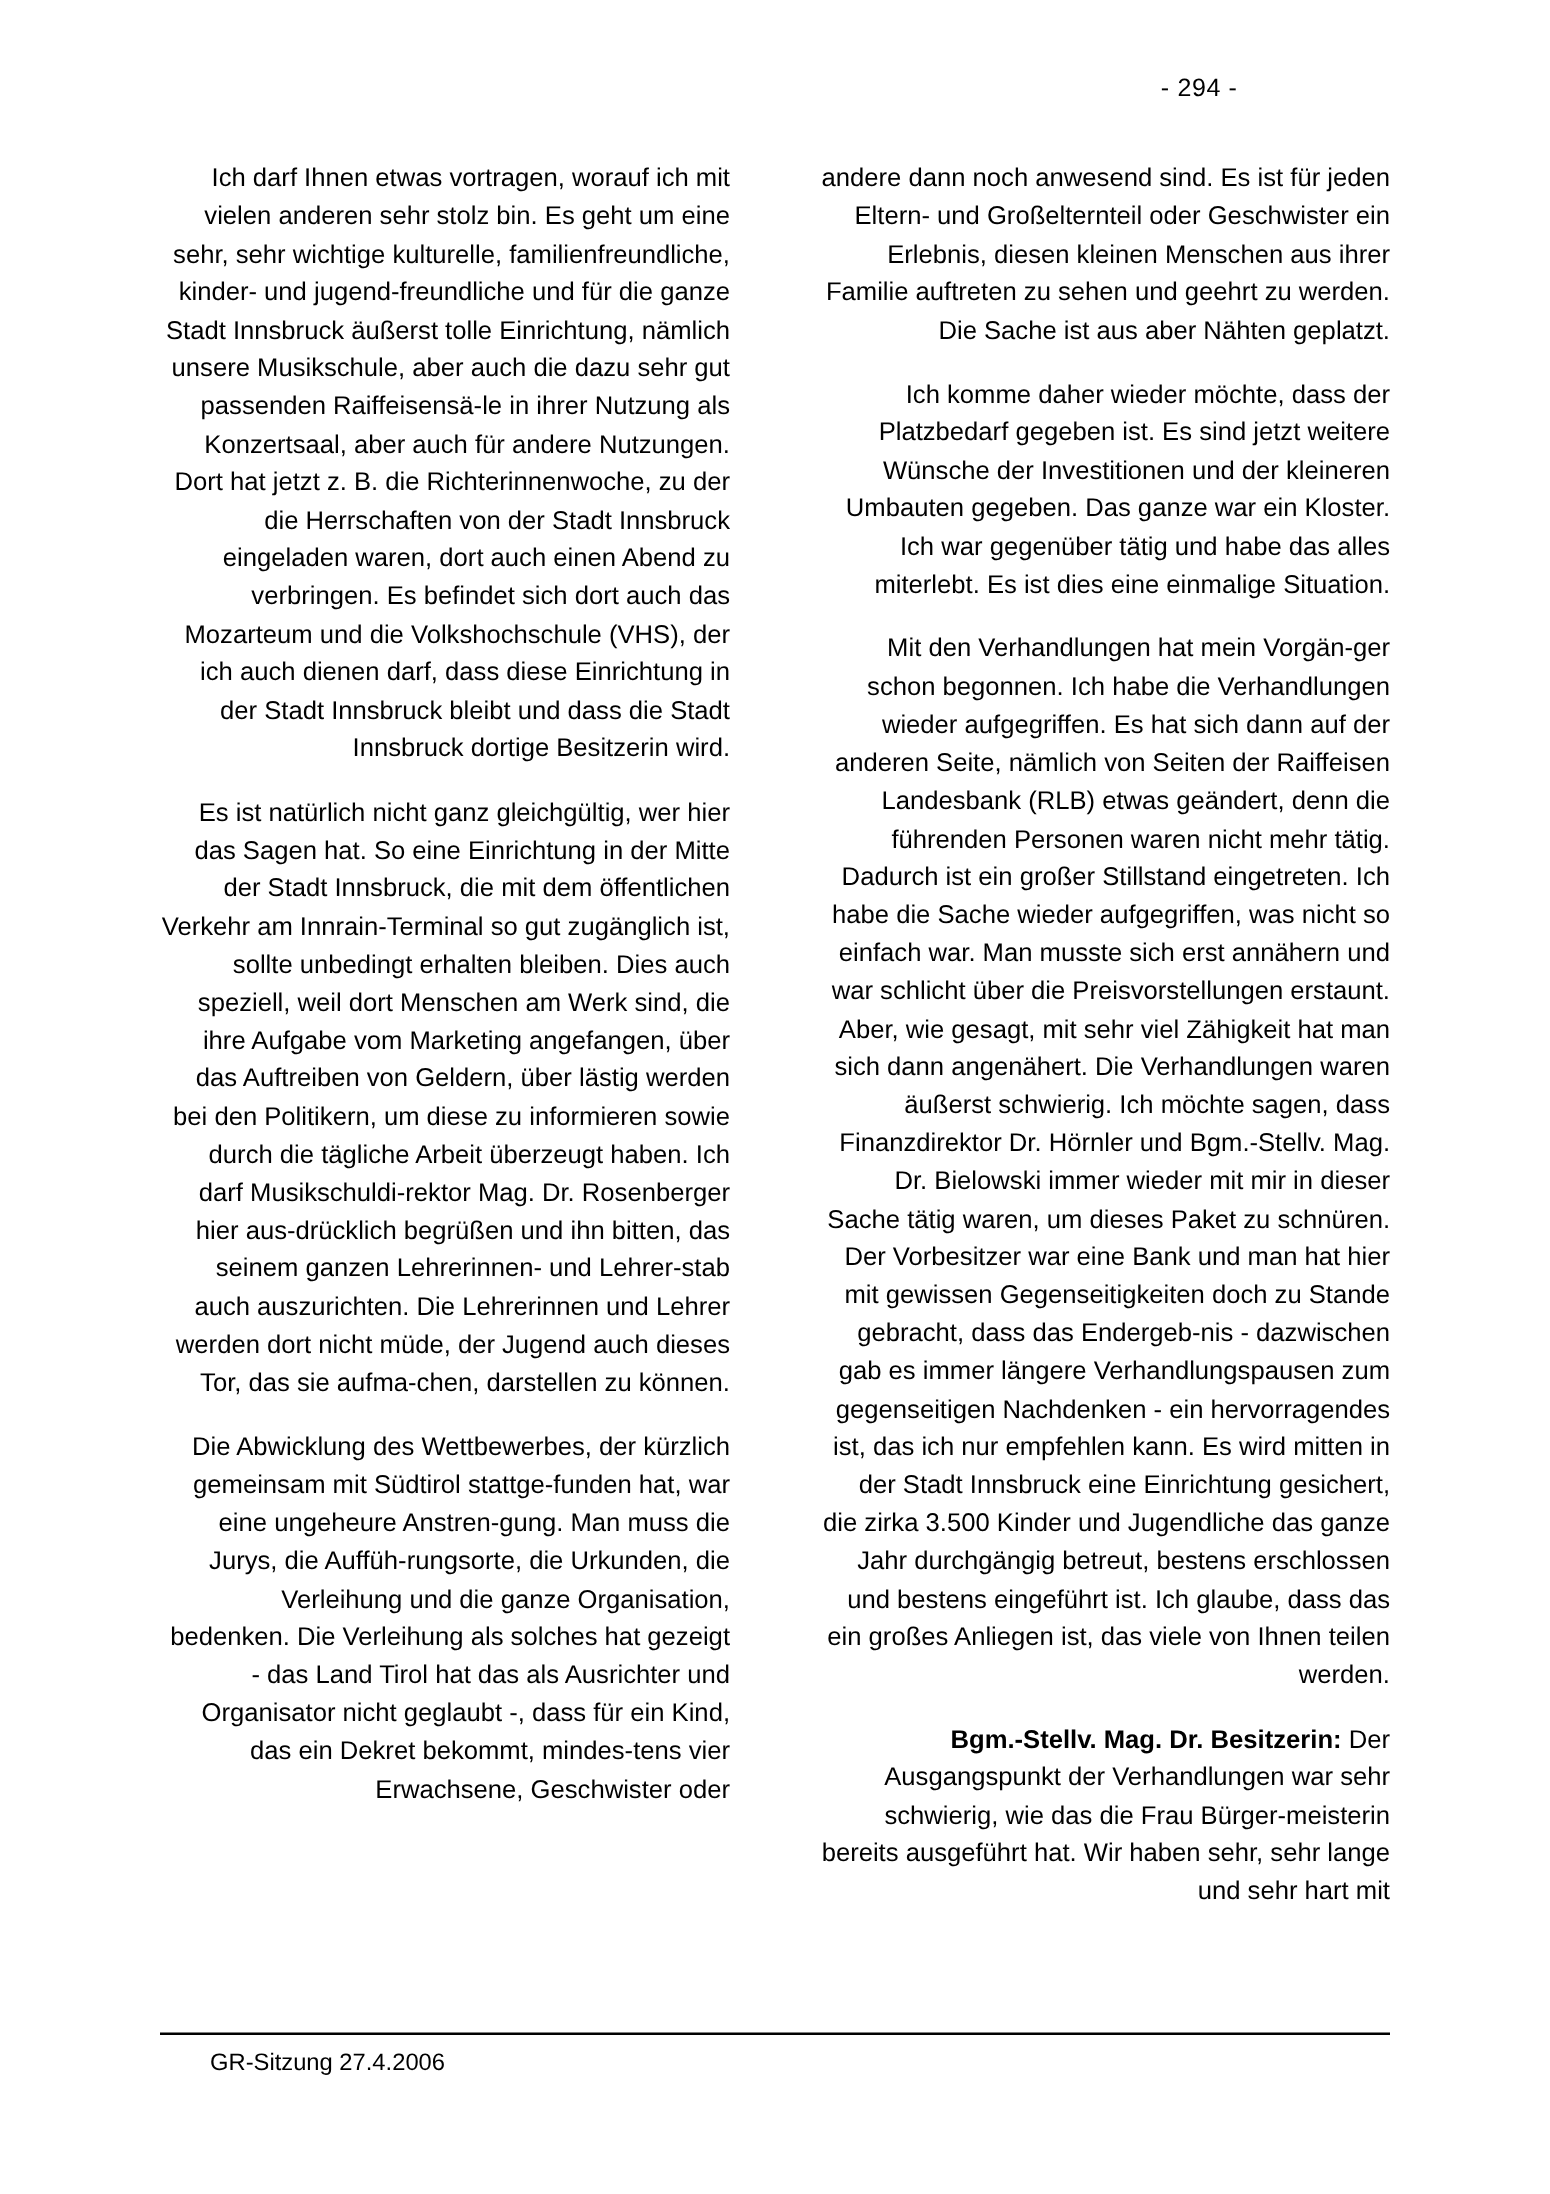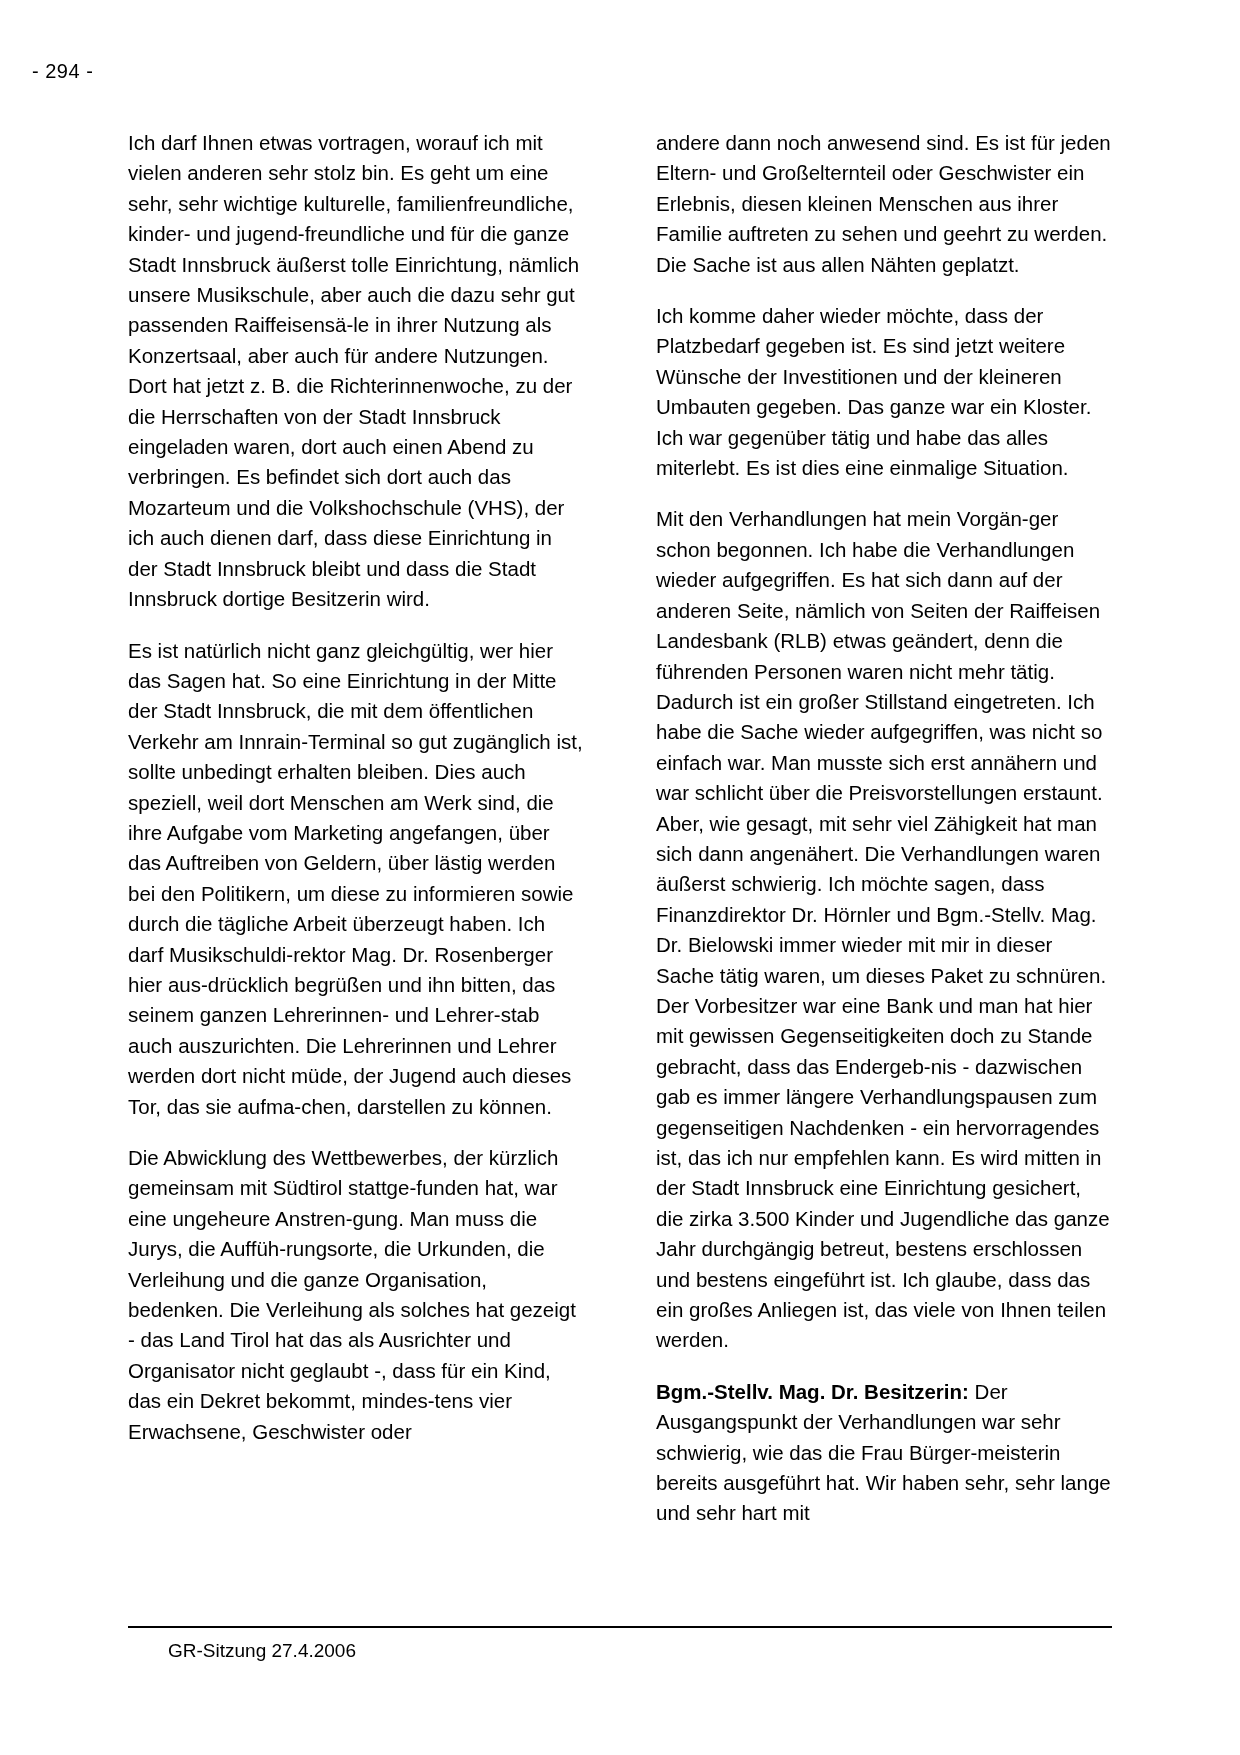--- a/index.html
+++ b/index.html
@@ -17,41 +17,40 @@
     height: 1755px;
     margin: 0 auto;
     background: #ffffff;
     box-sizing: border-box;
   }
   .page-number {
     position: absolute;
     top: 60px;
     left: 0;
     width: 990px;
-    text-align: left;
+    text-align: right;
     font-size: 20px;
     letter-spacing: 0.5px;
-    margin-left: 32px;
   }
   .content {
     position: absolute;
     top: 128px;
     left: 128px;
     width: 984px;
     display: flex;
     gap: 72px;
   }
   .column {
     width: 456px;
   }
   .column p {
     margin: 0 0 21px 0;
     font-size: 20.5px;
     line-height: 30.4px;
-    text-align: left;
+    text-align: right;
     hyphens: manual;
   }
   .column p:last-child {
     margin-bottom: 12px;
   }
   .speaker {
     font-weight: bold;
   }
   .footer-rule {
     position: absolute;
@@ -78,21 +77,21 @@
 
   <div class="content">
 
     <div class="column">
       <p>Ich darf Ihnen etwas vortragen, worauf ich mit vielen anderen sehr stolz bin. Es geht um eine sehr, sehr wichtige kulturelle, familienfreundliche, kinder- und jugend-freundliche und für die ganze Stadt Innsbruck äußerst tolle Einrichtung, nämlich unsere Musikschule, aber auch die dazu sehr gut passenden Raiffeisensä-le in ihrer Nutzung als Konzertsaal, aber auch für andere Nutzungen. Dort hat jetzt z. B. die Richterinnenwoche, zu der die Herrschaften von der Stadt Innsbruck eingeladen waren, dort auch einen Abend zu verbringen. Es befindet sich dort auch das Mozarteum und die Volkshochschule (VHS), der ich auch dienen darf, dass diese Einrichtung in der Stadt Innsbruck bleibt und dass die Stadt Innsbruck dortige Besitzerin wird.</p>
       <p>Es ist natürlich nicht ganz gleichgültig, wer hier das Sagen hat. So eine Einrichtung in der Mitte der Stadt Innsbruck, die mit dem öffentlichen Verkehr am Innrain-Terminal so gut zugänglich ist, sollte unbedingt erhalten bleiben. Dies auch speziell, weil dort Menschen am Werk sind, die ihre Aufgabe vom Marketing angefangen, über das Auftreiben von Geldern, über lästig werden bei den Politikern, um diese zu informieren sowie durch die tägliche Arbeit überzeugt haben. Ich darf Musikschuldi-rektor Mag. Dr. Rosenberger hier aus-drücklich begrüßen und ihn bitten, das seinem ganzen Lehrerinnen- und Lehrer-stab auch auszurichten. Die Lehrerinnen und Lehrer werden dort nicht müde, der Jugend auch dieses Tor, das sie aufma-chen, darstellen zu können.</p>
       <p>Die Abwicklung des Wettbewerbes, der kürzlich gemeinsam mit Südtirol stattge-funden hat, war eine ungeheure Anstren-gung. Man muss die Jurys, die Auffüh-rungsorte, die Urkunden, die Verleihung und die ganze Organisation, bedenken. Die Verleihung als solches hat gezeigt - das Land Tirol hat das als Ausrichter und Organisator nicht geglaubt -, dass für ein Kind, das ein Dekret bekommt, mindes-tens vier Erwachsene, Geschwister oder</p>
     </div>
 
     <div class="column">
-      <p>andere dann noch anwesend sind. Es ist für jeden Eltern- und Großelternteil oder Geschwister ein Erlebnis, diesen kleinen Menschen aus ihrer Familie auftreten zu sehen und geehrt zu werden. Die Sache ist aus allen Nähten geplatzt.</p>
+      <p>andere dann noch anwesend sind. Es ist für jeden Eltern- und Großelternteil oder Geschwister ein Erlebnis, diesen kleinen Menschen aus ihrer Familie auftreten zu sehen und geehrt zu werden. Die Sache ist aus aber Nähten geplatzt.</p>
       <p>Ich komme daher wieder möchte, dass der Platzbedarf gegeben ist. Es sind jetzt weitere Wünsche der Investitionen und der kleineren Umbauten gegeben. Das ganze war ein Kloster. Ich war gegenüber tätig und habe das alles miterlebt. Es ist dies eine einmalige Situation.</p>
       <p>Mit den Verhandlungen hat mein Vorgän-ger schon begonnen. Ich habe die Verhandlungen wieder aufgegriffen. Es hat sich dann auf der anderen Seite, nämlich von Seiten der Raiffeisen Landesbank (RLB) etwas geändert, denn die führenden Personen waren nicht mehr tätig. Dadurch ist ein großer Stillstand eingetreten. Ich habe die Sache wieder aufgegriffen, was nicht so einfach war. Man musste sich erst annähern und war schlicht über die Preisvorstellungen erstaunt. Aber, wie gesagt, mit sehr viel Zähigkeit hat man sich dann angenähert. Die Verhandlungen waren äußerst schwierig. Ich möchte sagen, dass Finanzdirektor Dr. Hörnler und Bgm.-Stellv. Mag. Dr. Bielowski immer wieder mit mir in dieser Sache tätig waren, um dieses Paket zu schnüren. Der Vorbesitzer war eine Bank und man hat hier mit gewissen Gegenseitigkeiten doch zu Stande gebracht, dass das Endergeb-nis - dazwischen gab es immer längere Verhandlungspausen zum gegenseitigen Nachdenken - ein hervorragendes ist, das ich nur empfehlen kann. Es wird mitten in der Stadt Innsbruck eine Einrichtung gesichert, die zirka 3.500 Kinder und Jugendliche das ganze Jahr durchgängig betreut, bestens erschlossen und bestens eingeführt ist. Ich glaube, dass das ein großes Anliegen ist, das viele von Ihnen teilen werden.</p>
       <p><span class="speaker">Bgm.-Stellv. Mag. Dr. Besitzerin:</span><span> Der Ausgangspunkt der Verhandlungen war sehr schwierig, wie das die Frau Bürger-meisterin bereits ausgeführt hat. Wir haben sehr, sehr lange und sehr hart mit</span></p>
     </div>
 
   </div>
 
   <div class="footer-rule"></div>
   <div class="footer-text">GR-Sitzung 27.4.2006</div>
 

